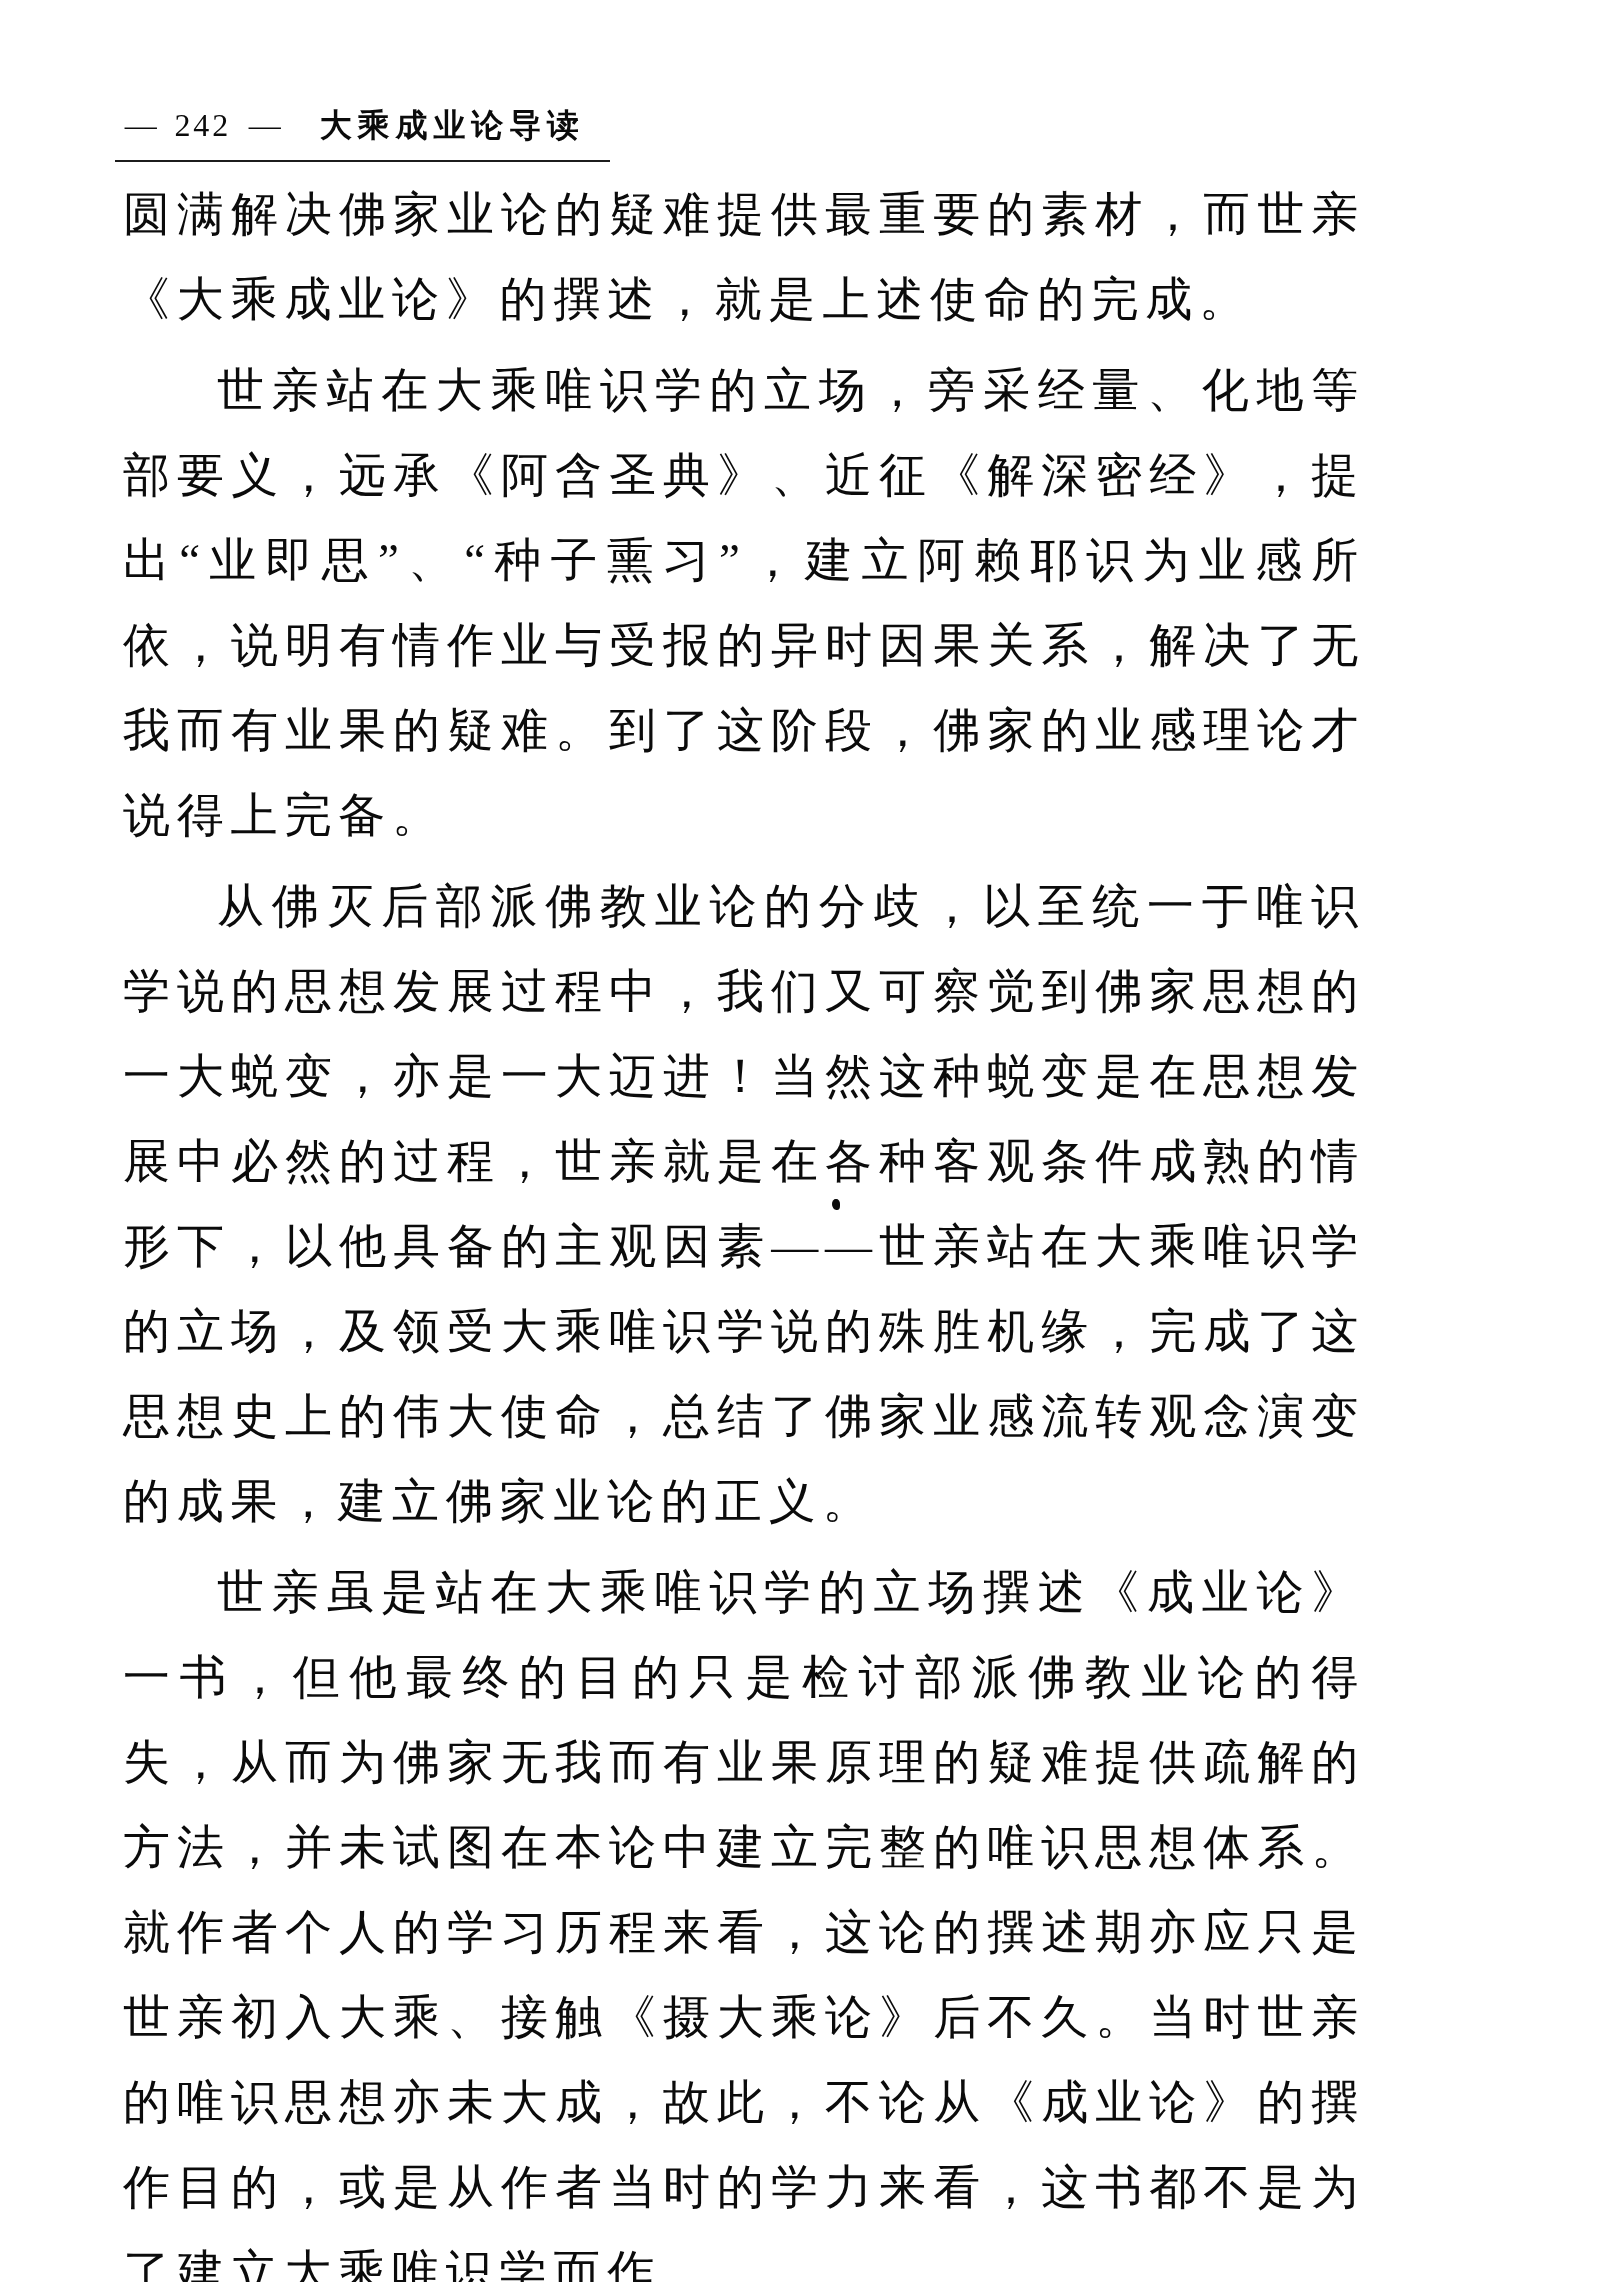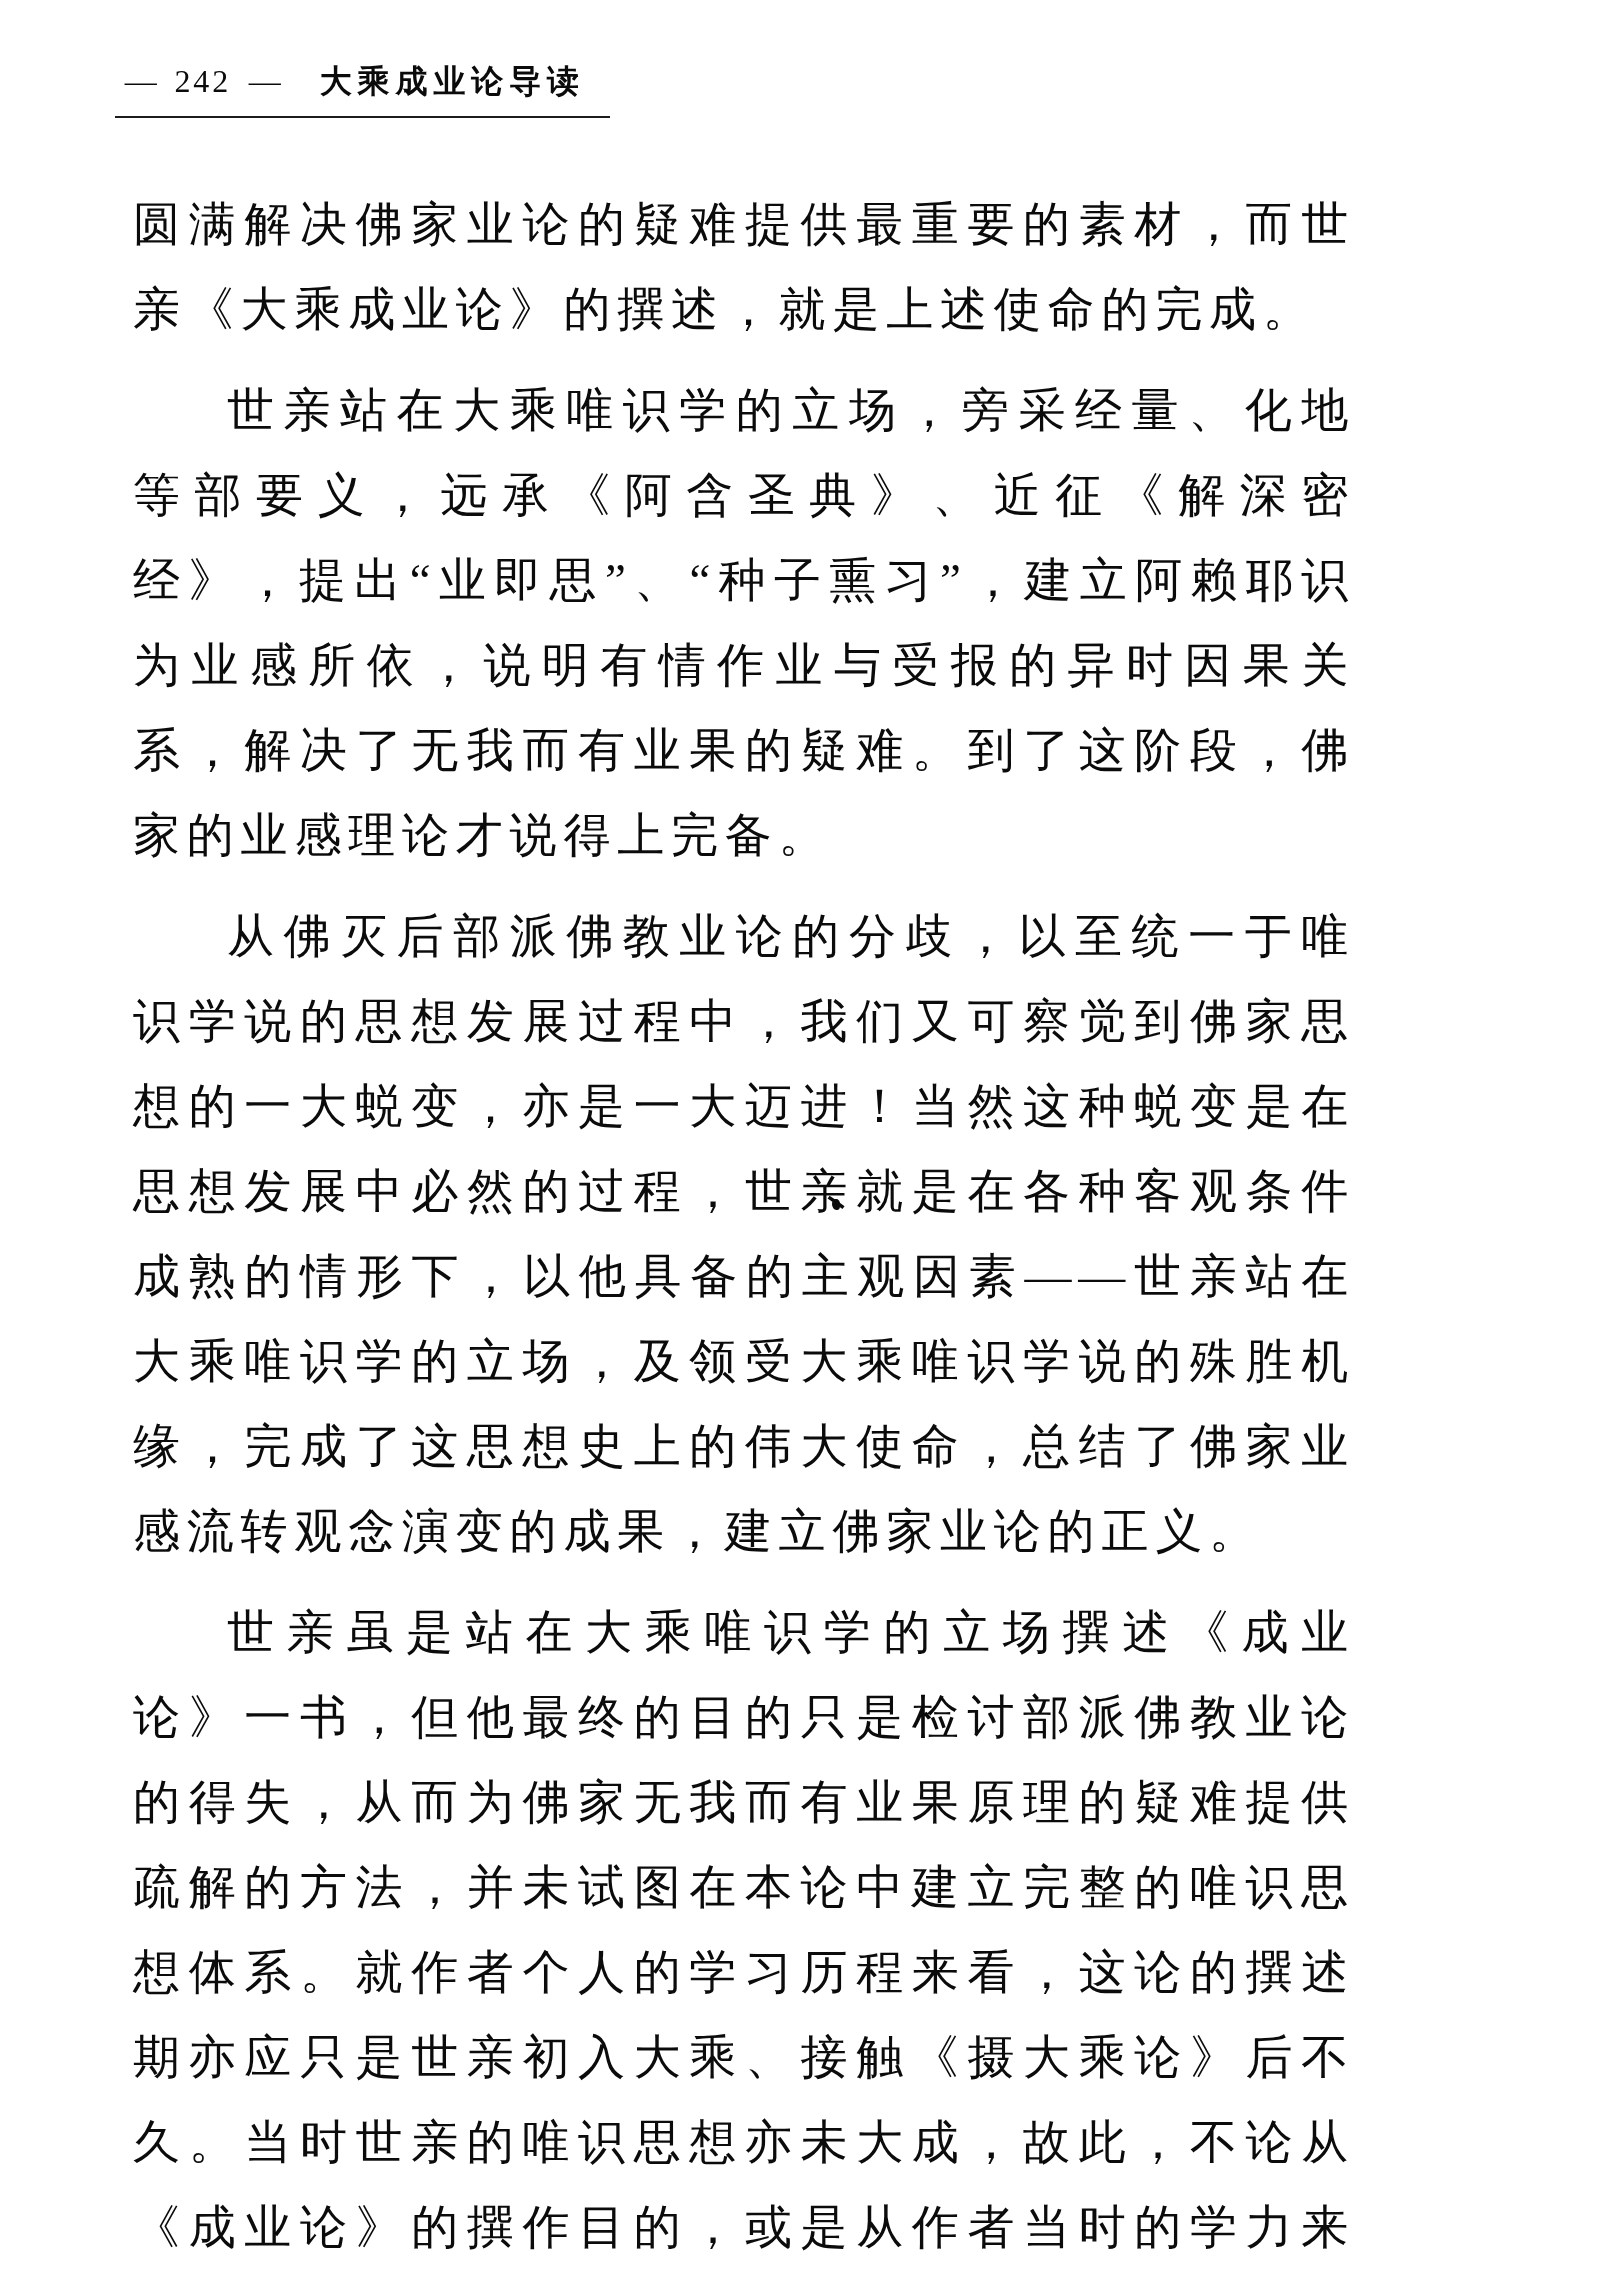--- a/index.html
+++ b/index.html
@@ -34,35 +34,36 @@
     letter-spacing: 0;
   }
   .running-head .pageno {
     margin: 0 17.6px;
     font-weight: normal;
     letter-spacing: 2.9px;
   }
   .running-head .book-title {
     margin-left: 39px;
     letter-spacing: 5.9px;
+    margin-top: 44px;
   }
   
   .body-text {
     position: absolute;
     top: 166px;
     left: 117px;
     width: 1254px;
     font-size: 47px;
     line-height: 85px;
     letter-spacing: 6.8px;
     text-align: justify;
     text-justify: inter-ideograph;
   }
   .body-text p {
-    margin: 16px;
+    margin: 6px;
     padding: 0;
   }
   .body-text p.indent {
     text-indent: 2em;
   }
   
   .ink-dot {
     position: absolute;
     left: 832px;
     top: 1199px;

